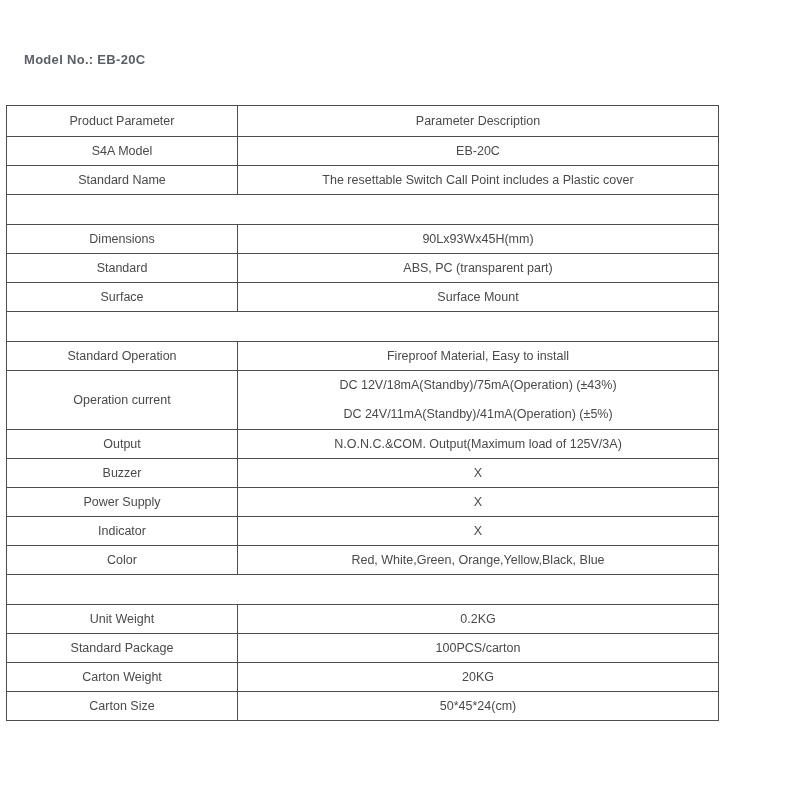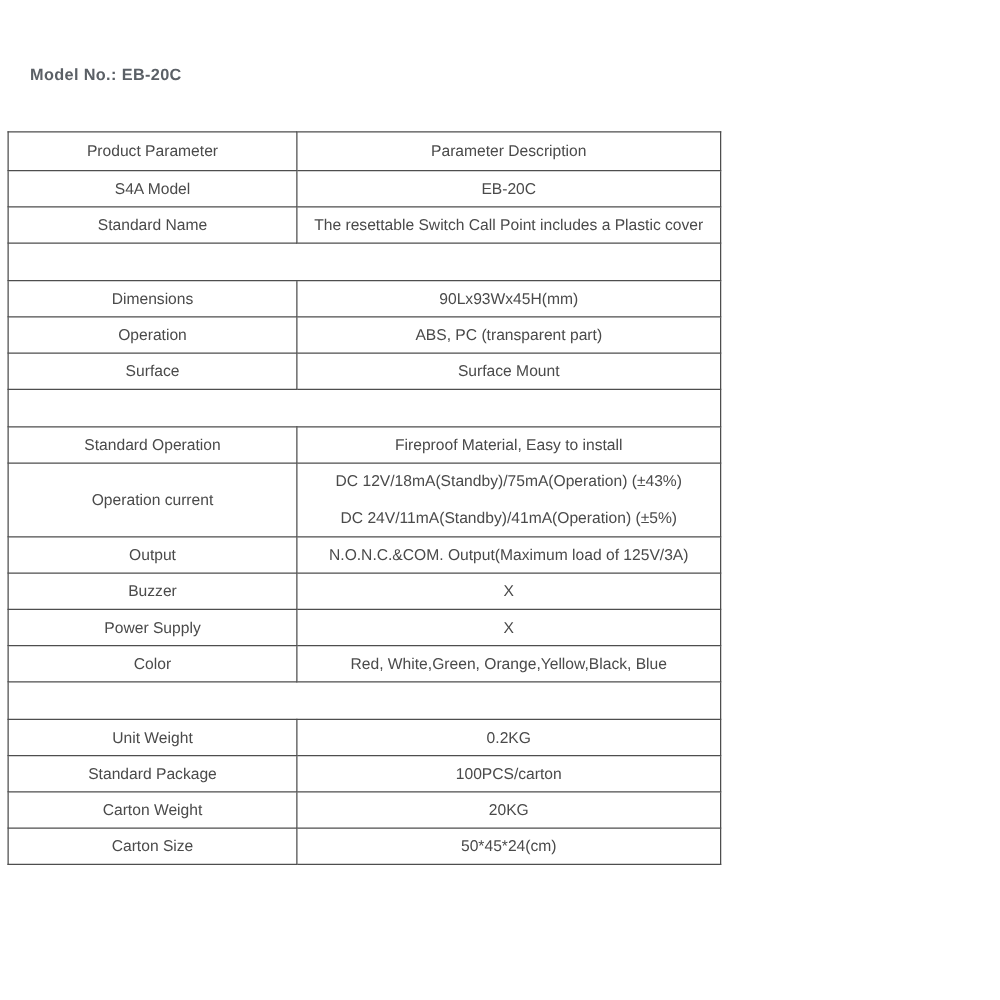--- a/index.html
+++ b/index.html
@@ -20,21 +20,21 @@
     top: 52px;
     font-size: 13px;
     font-weight: bold;
     letter-spacing: 0.3px;
     color: #5b6066;
   }
   table.spec-table {
     position: absolute;
     left: 6px;
     top: 105px;
-    width: 571px;
+    width: 713px;
     border-collapse: collapse;
     table-layout: fixed;
     border-radius: 15px;
   }
   table.spec-table td {
     border: 1.5px solid #4e4e4e;
     font-size: 12.5px;
     color: #4a4a4a;
     text-align: center;
     vertical-align: middle;
@@ -76,21 +76,21 @@
       <td>The resettable Switch Call Point includes a Plastic cover</td>
     </tr>
     <tr class="h-empty">
       <td colspan="2"></td>
     </tr>
     <tr class="h-data">
       <td>Dimensions</td>
       <td>90Lx93Wx45H(mm)</td>
     </tr>
     <tr class="h-data">
-      <td>Operation</td>
+      <td>Standard</td>
       <td>ABS, PC (transparent part)</td>
     </tr>
     <tr class="h-data">
       <td>Surface</td>
       <td>Surface Mount</td>
     </tr>
     <tr class="h-empty">
       <td colspan="2"></td>
     </tr>
     <tr class="h-data">
@@ -110,20 +110,24 @@
     </tr>
     <tr class="h-data">
       <td>Buzzer</td>
       <td>X</td>
     </tr>
     <tr class="h-data">
       <td>Power Supply</td>
       <td>X</td>
     </tr>
     <tr class="h-data">
+      <td>Indicator</td>
+      <td>X</td>
+    </tr>
+    <tr class="h-data">
       <td>Color</td>
       <td>Red, White,Green, Orange,Yellow,Black, Blue</td>
     </tr>
     <tr class="h-empty">
       <td colspan="2"></td>
     </tr>
     <tr class="h-data">
       <td>Unit Weight</td>
       <td>0.2KG</td>
     </tr>

